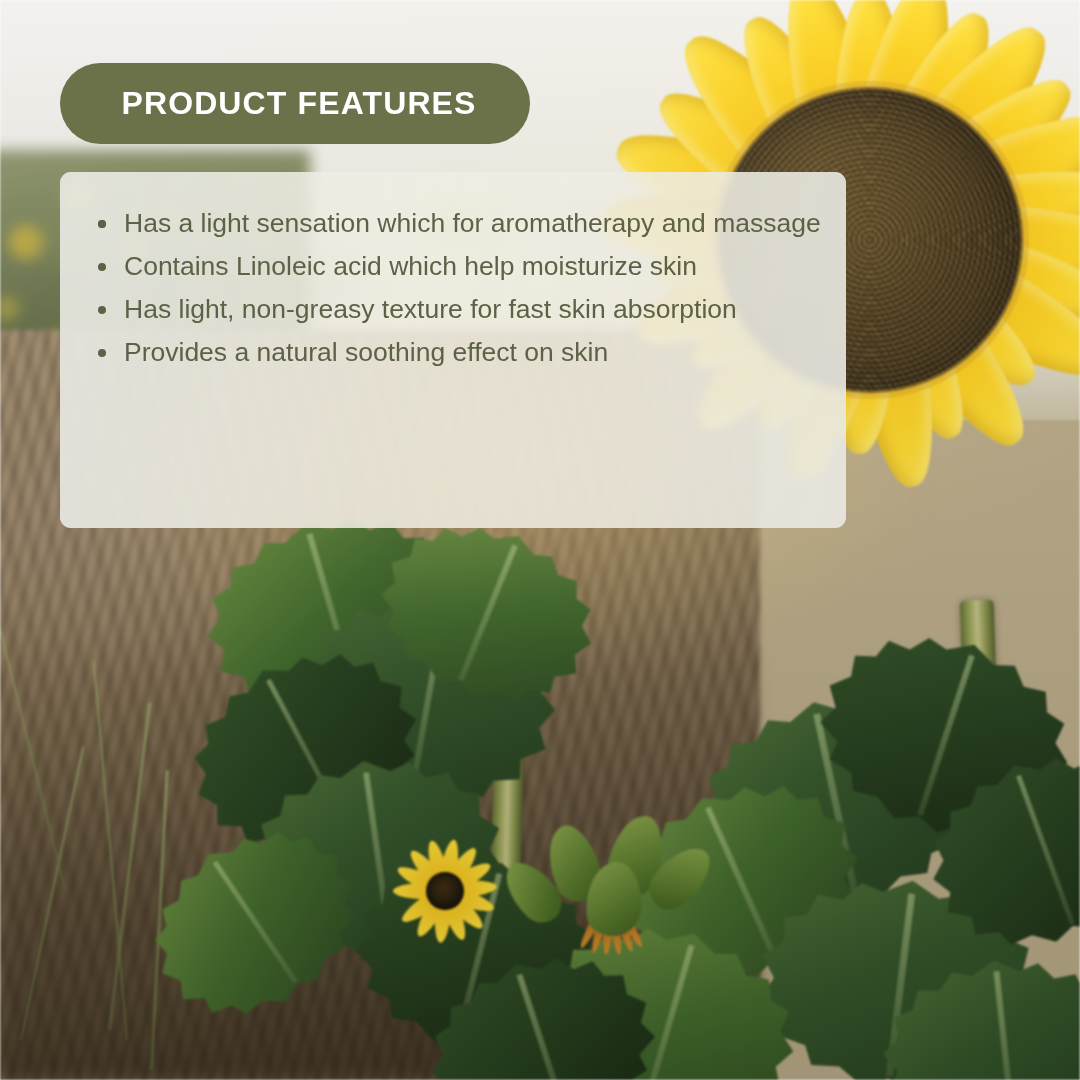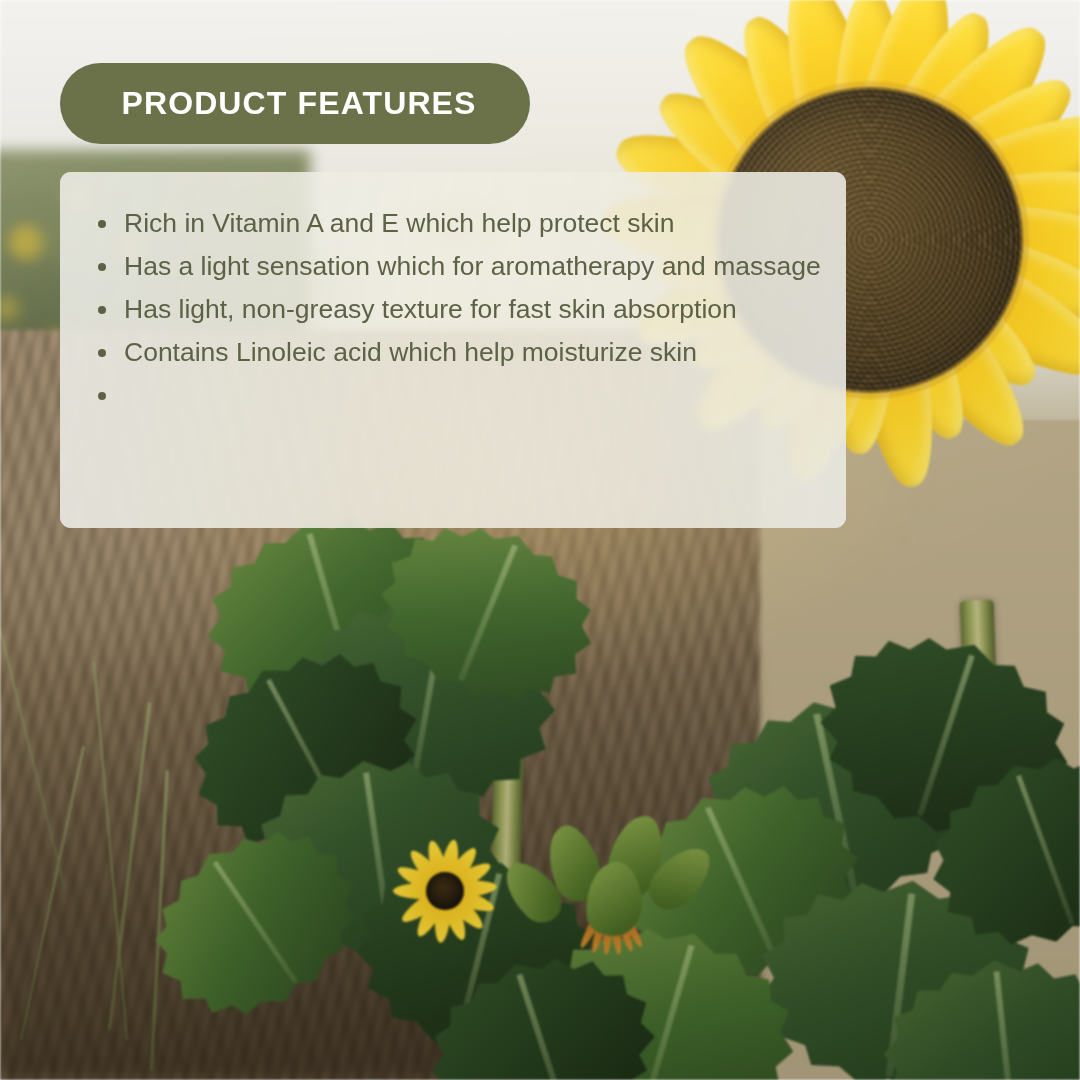--- a/index.html
+++ b/index.html
@@ -394,33 +394,33 @@
 
   <div class="badge">
     <span class="badge-text">PRODUCT FEATURES</span>
   </div>
 
   <div class="panel">
     <div class="panel-tint"></div>
     <ul class="feature-list">
       <li class="feature-item">
         <span class="dot"></span>
-        <span>Rich in Vitamin A and E which help protect skin</span>
       </li>
       <li class="feature-item">
         <span class="dot"></span>
         <span>Has a light sensation which for aromatherapy and massage</span>
       </li>
       <li class="feature-item">
         <span class="dot"></span>
+        <span>Contains Linoleic acid which help moisturize skin</span>
+      </li>
+      <li class="feature-item">
+        <span class="dot"></span>
         <span>Has light, non-greasy texture for fast skin absorption</span>
       </li>
       <li class="feature-item">
         <span class="dot"></span>
-        <span>Contains Linoleic acid which help moisturize skin</span>
-      </li>
-      <li class="feature-item">
-        <span class="dot"></span>
+        <span>Provides a natural soothing effect on skin</span>
       </li>
     </ul>
   </div>
 
 </div>
 
 </body></html>

